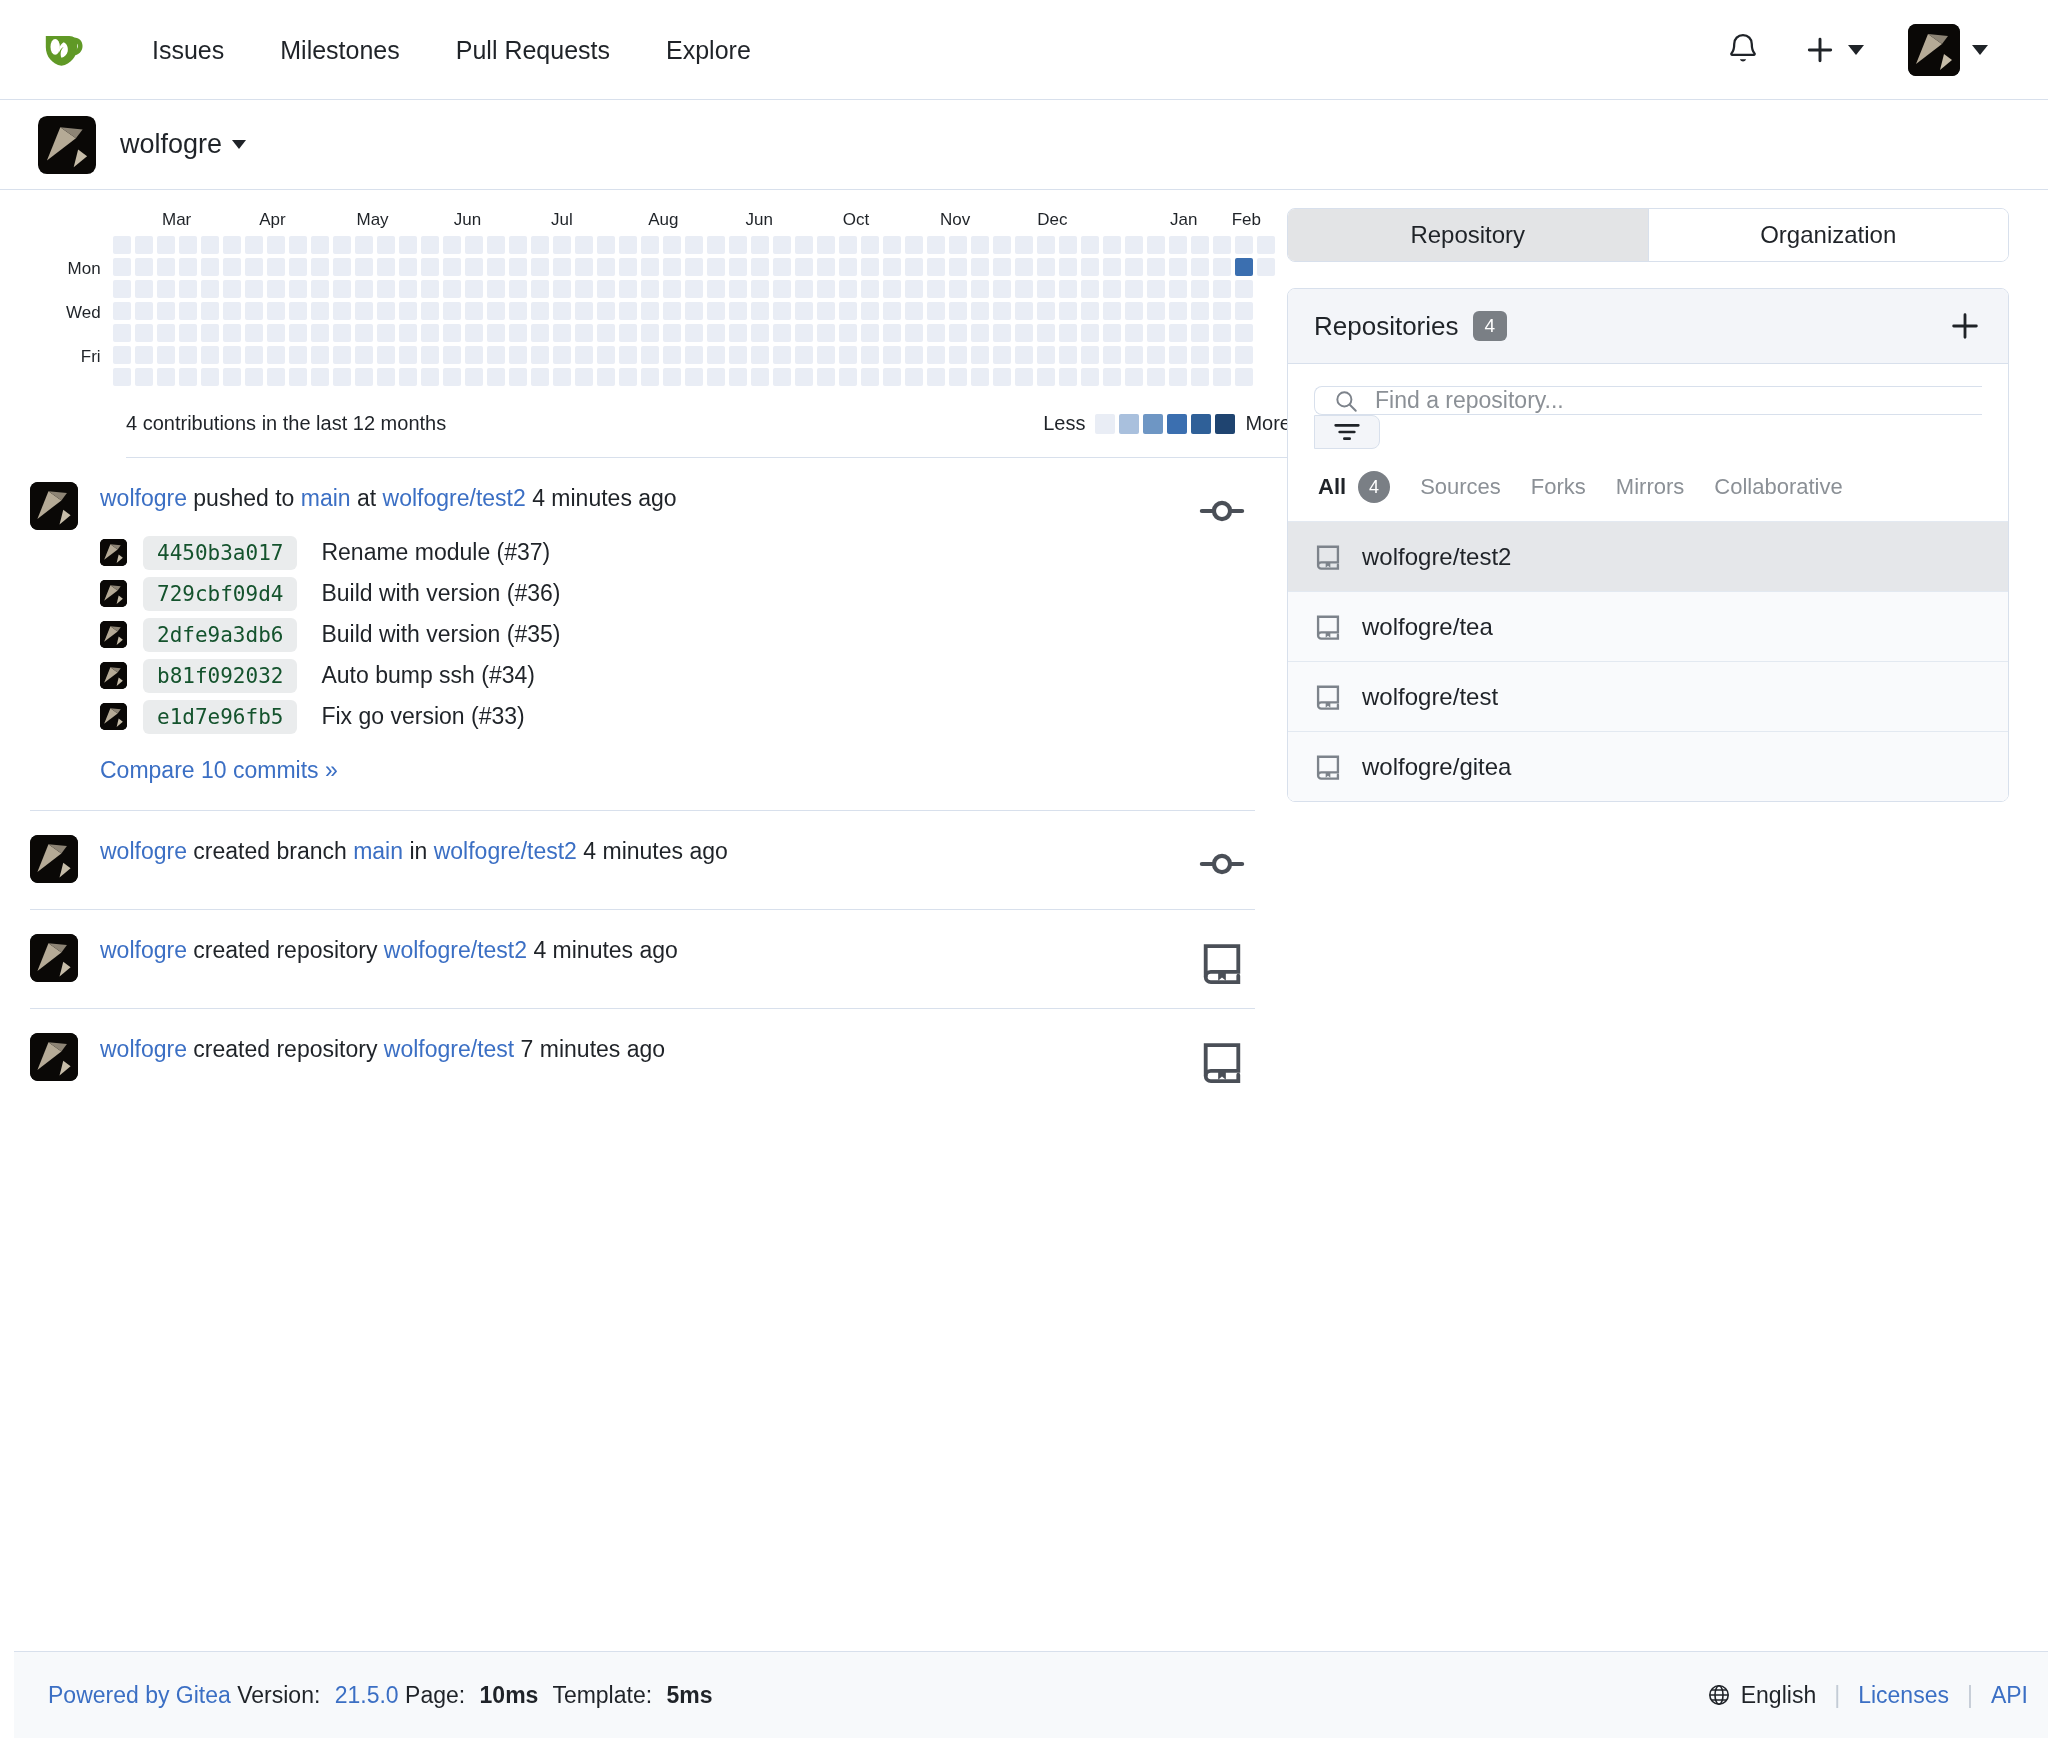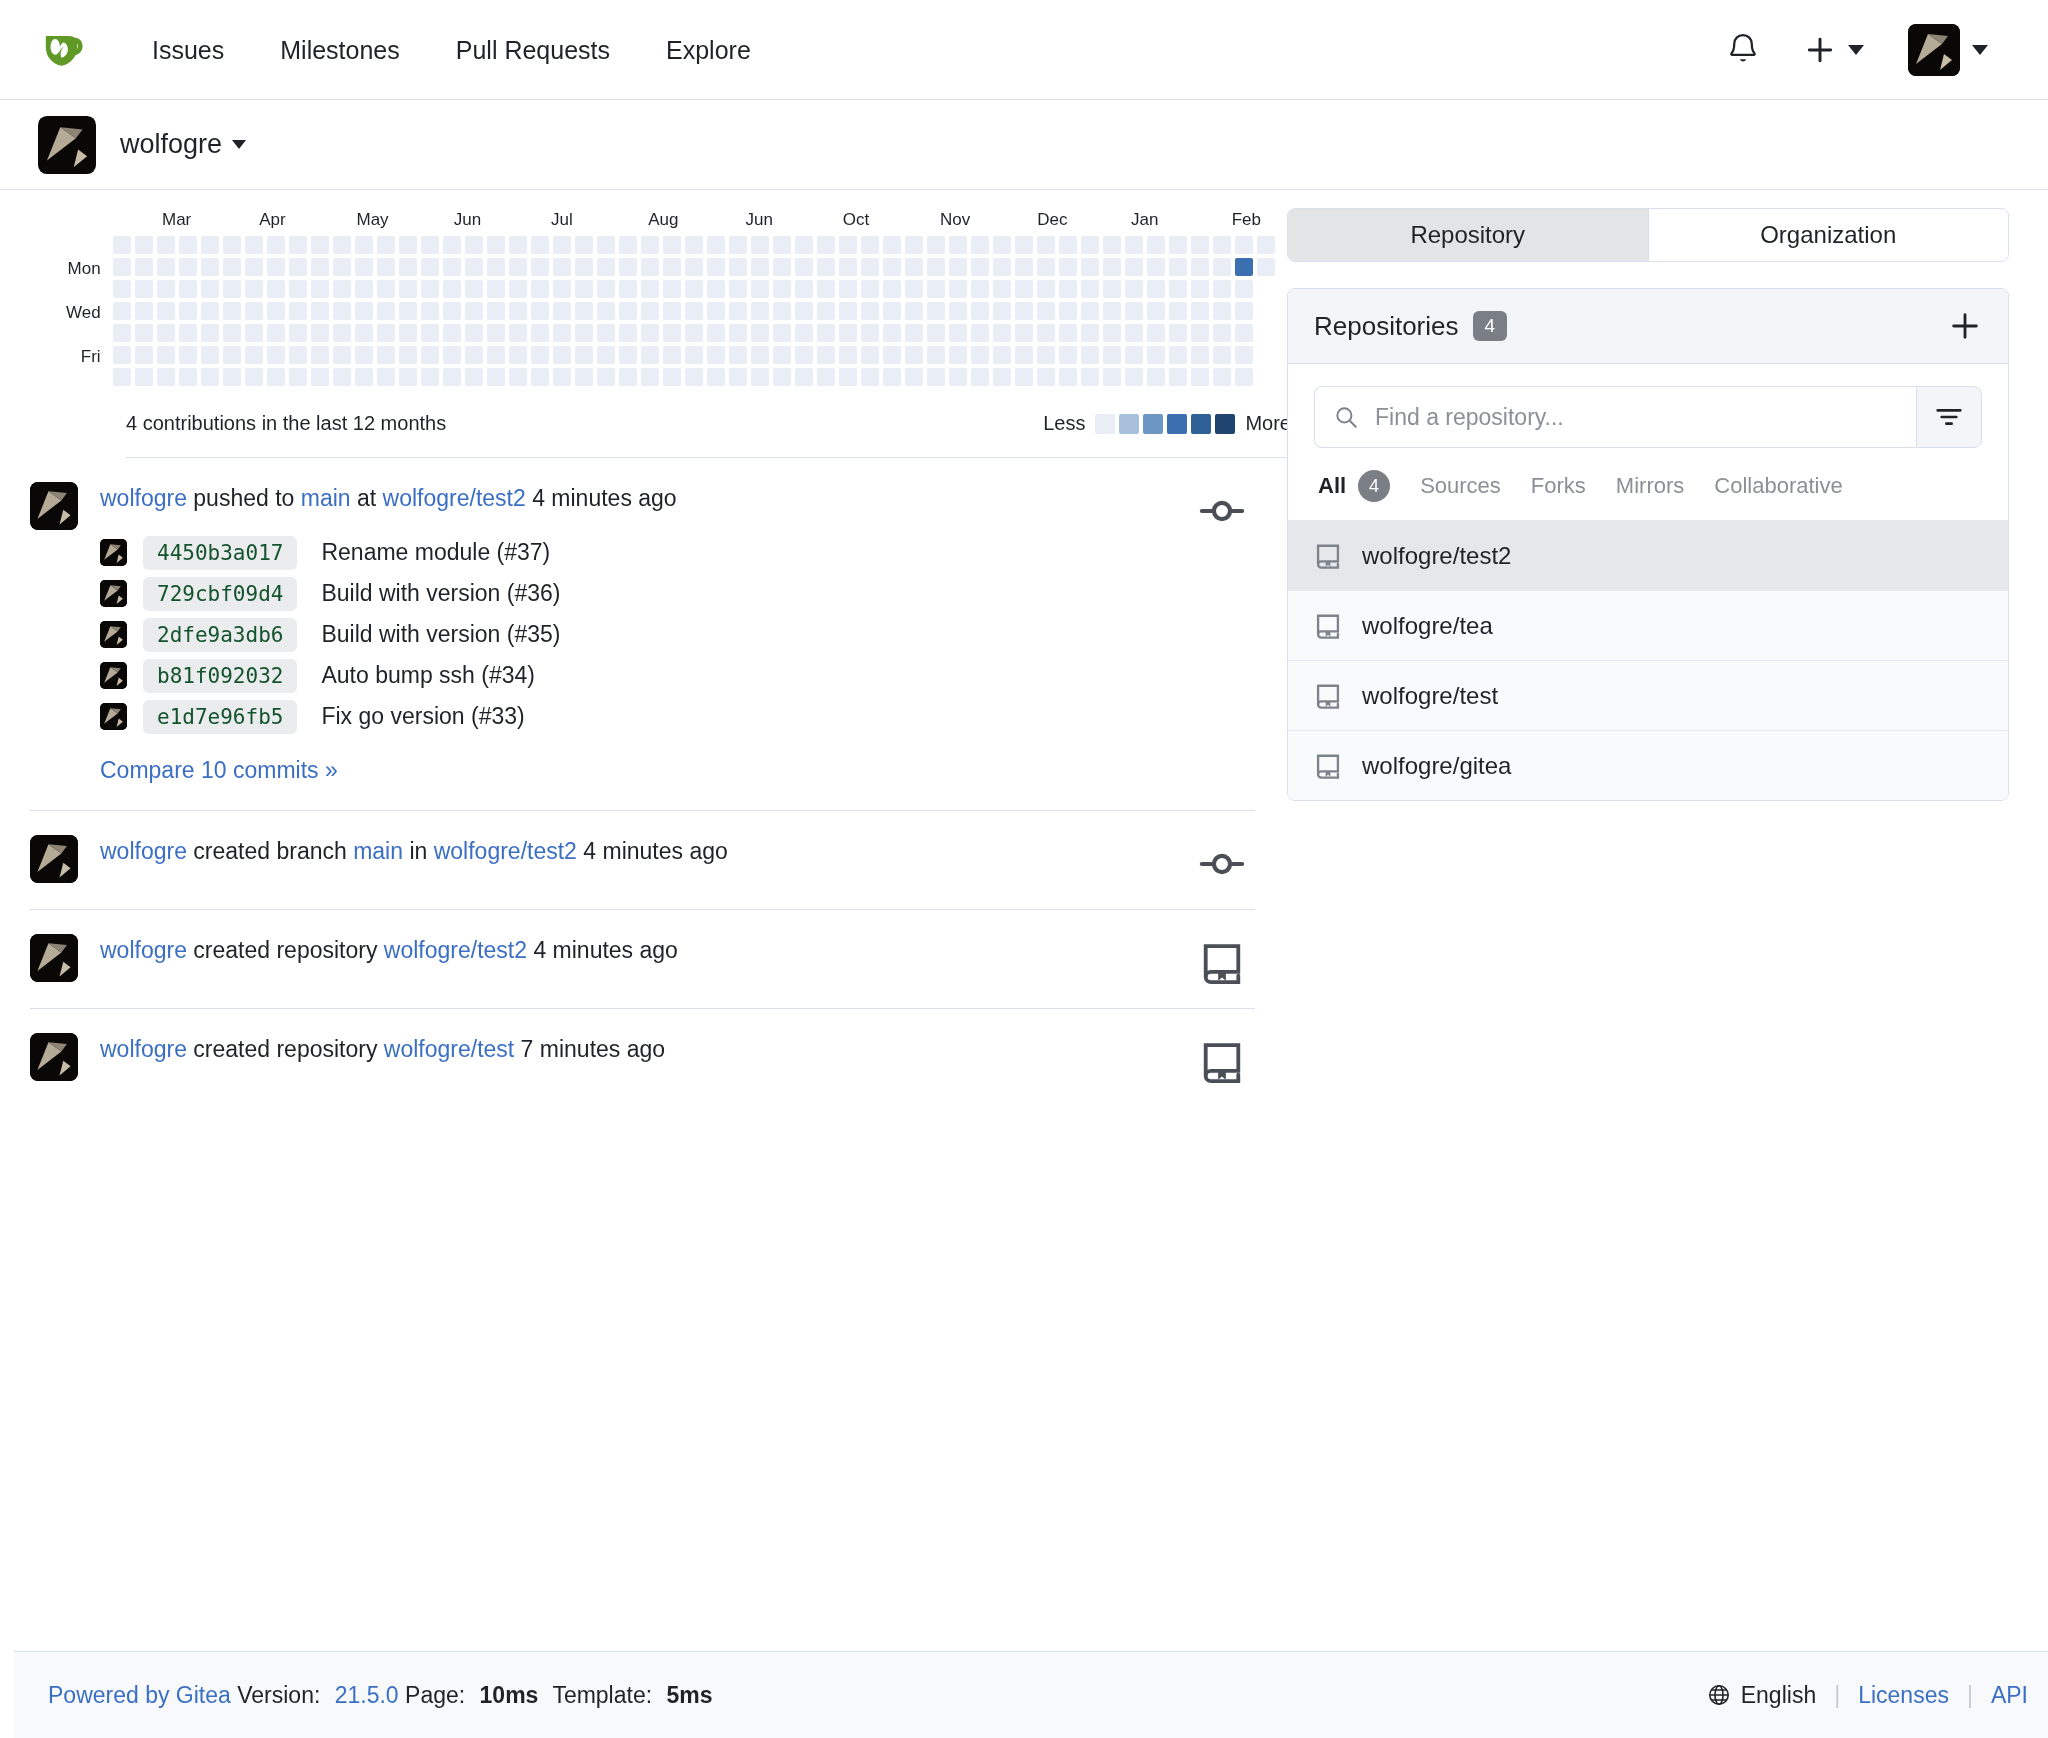--- a/index.html
+++ b/index.html
@@ -263,21 +263,21 @@
   .panel-add {
     margin-left: auto;
     width: 34px; height: 34px;
     color: #1f2328;
     cursor: pointer;
   }
   .panel-search-area {
     padding: 22px 26px 0 26px;
     background: #fff;
   }
-  .search-row { display: flex; }
+  .search-row { display: flex; flex-direction: column; }
   .search-box {
     flex: 1;
     display: flex;
     align-items: center;
     border: 1px solid #d8e0ec;
     border-right: none;
     border-radius: 8px 0 0 8px;
     height: 62px;
     padding: 0 18px;
     background: #fff;
@@ -439,21 +439,21 @@
           <span class="month-label" style="left: 36px;">Mar</span>
           <span class="month-label" style="left: 133.24px;">Apr</span>
           <span class="month-label" style="left: 230.48px;">May</span>
           <span class="month-label" style="left: 327.72px;">Jun</span>
           <span class="month-label" style="left: 424.96px;">Jul</span>
           <span class="month-label" style="left: 522.2px;">Aug</span>
           <span class="month-label" style="left: 619.44px;">Jun</span>
           <span class="month-label" style="left: 716.68px;">Oct</span>
           <span class="month-label" style="left: 813.92px;">Nov</span>
           <span class="month-label" style="left: 911.16px;">Dec</span>
-          <span class="month-label" style="left: 1005px;">Jan</span>
+          <span class="month-label" style="left: 1044px;">Jan</span>
           <span class="month-label" style="left: 1105.64px;">Feb</span>
         </div>
       <div class="heatmap-grid-row">
         <div class="heatmap-daylabels">
           <div class="day-spacer"></div>
           <div class="day-label">Mon</div>
           <div class="day-spacer"></div>
           <div class="day-label">Wed</div>
           <div class="day-spacer"></div>
           <div class="day-label">Fri</div>

